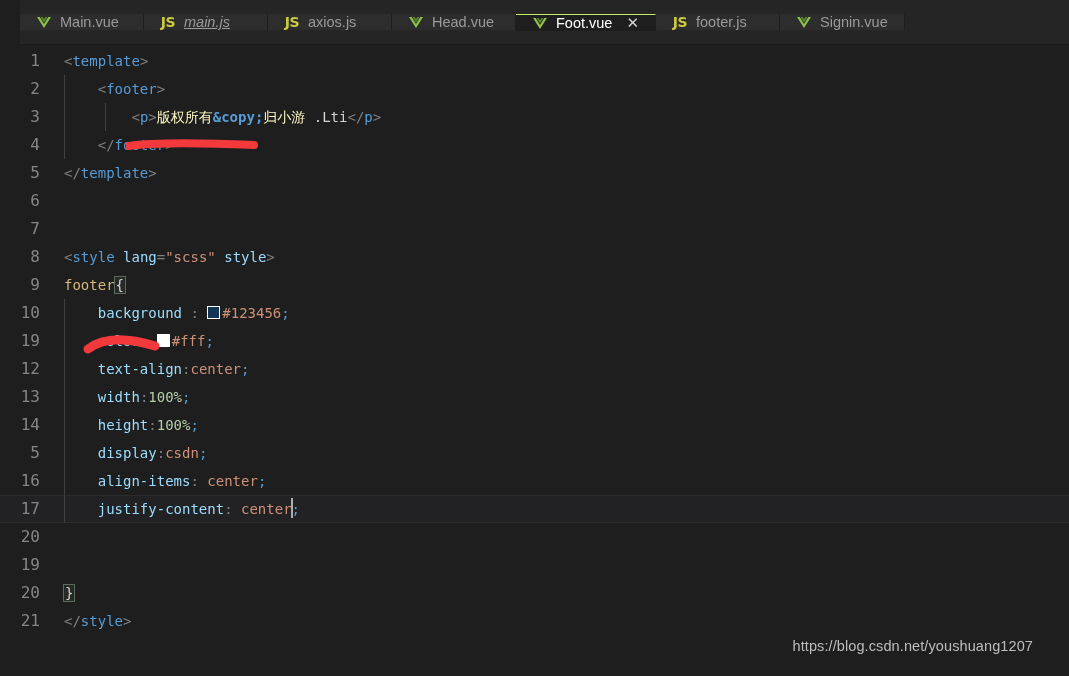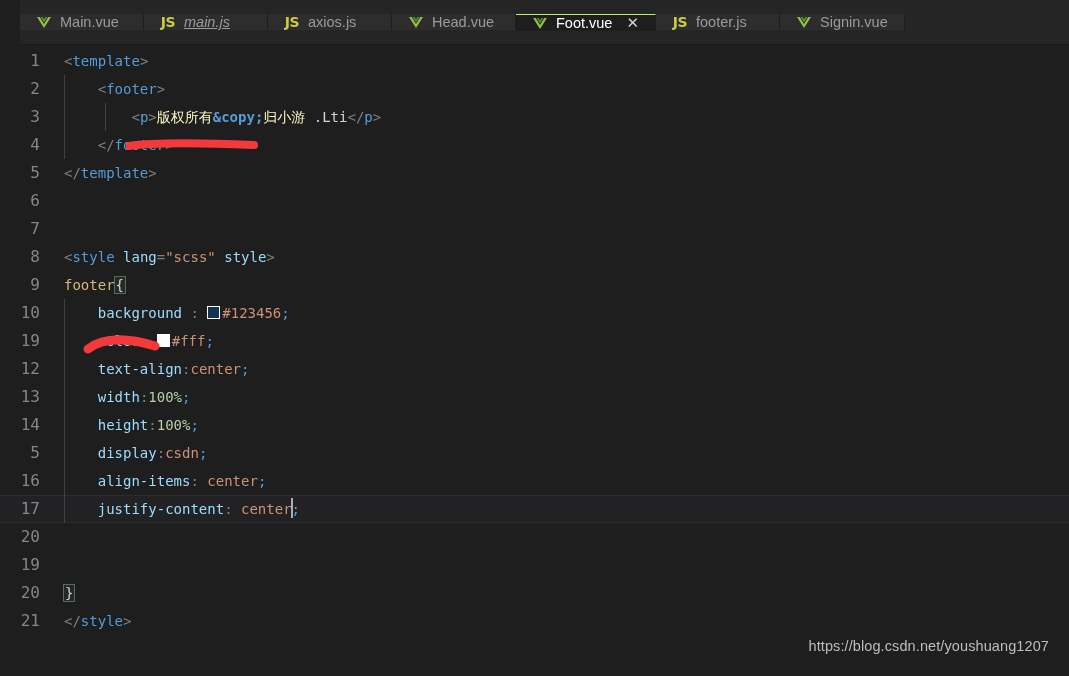--- a/index.html
+++ b/index.html
@@ -150,21 +150,21 @@
     margin: 0 -1px;
   }
 
   
   .annot { position: absolute; pointer-events: none; }
   #annot-1 { left: 126px; top: 92px; }
   #annot-2 { left: 83px; top: 284px; }
 
   .watermark {
     position: absolute;
-    right: 20px;
+    right: 36px;
     bottom: 22px;
     color: #bdbdbd;
     font-family: "Liberation Sans", sans-serif;
     font-size: 14.5px;
     letter-spacing: 0.1px;
     text-align: center;
   }
 </style>
 </head>
 <body>

